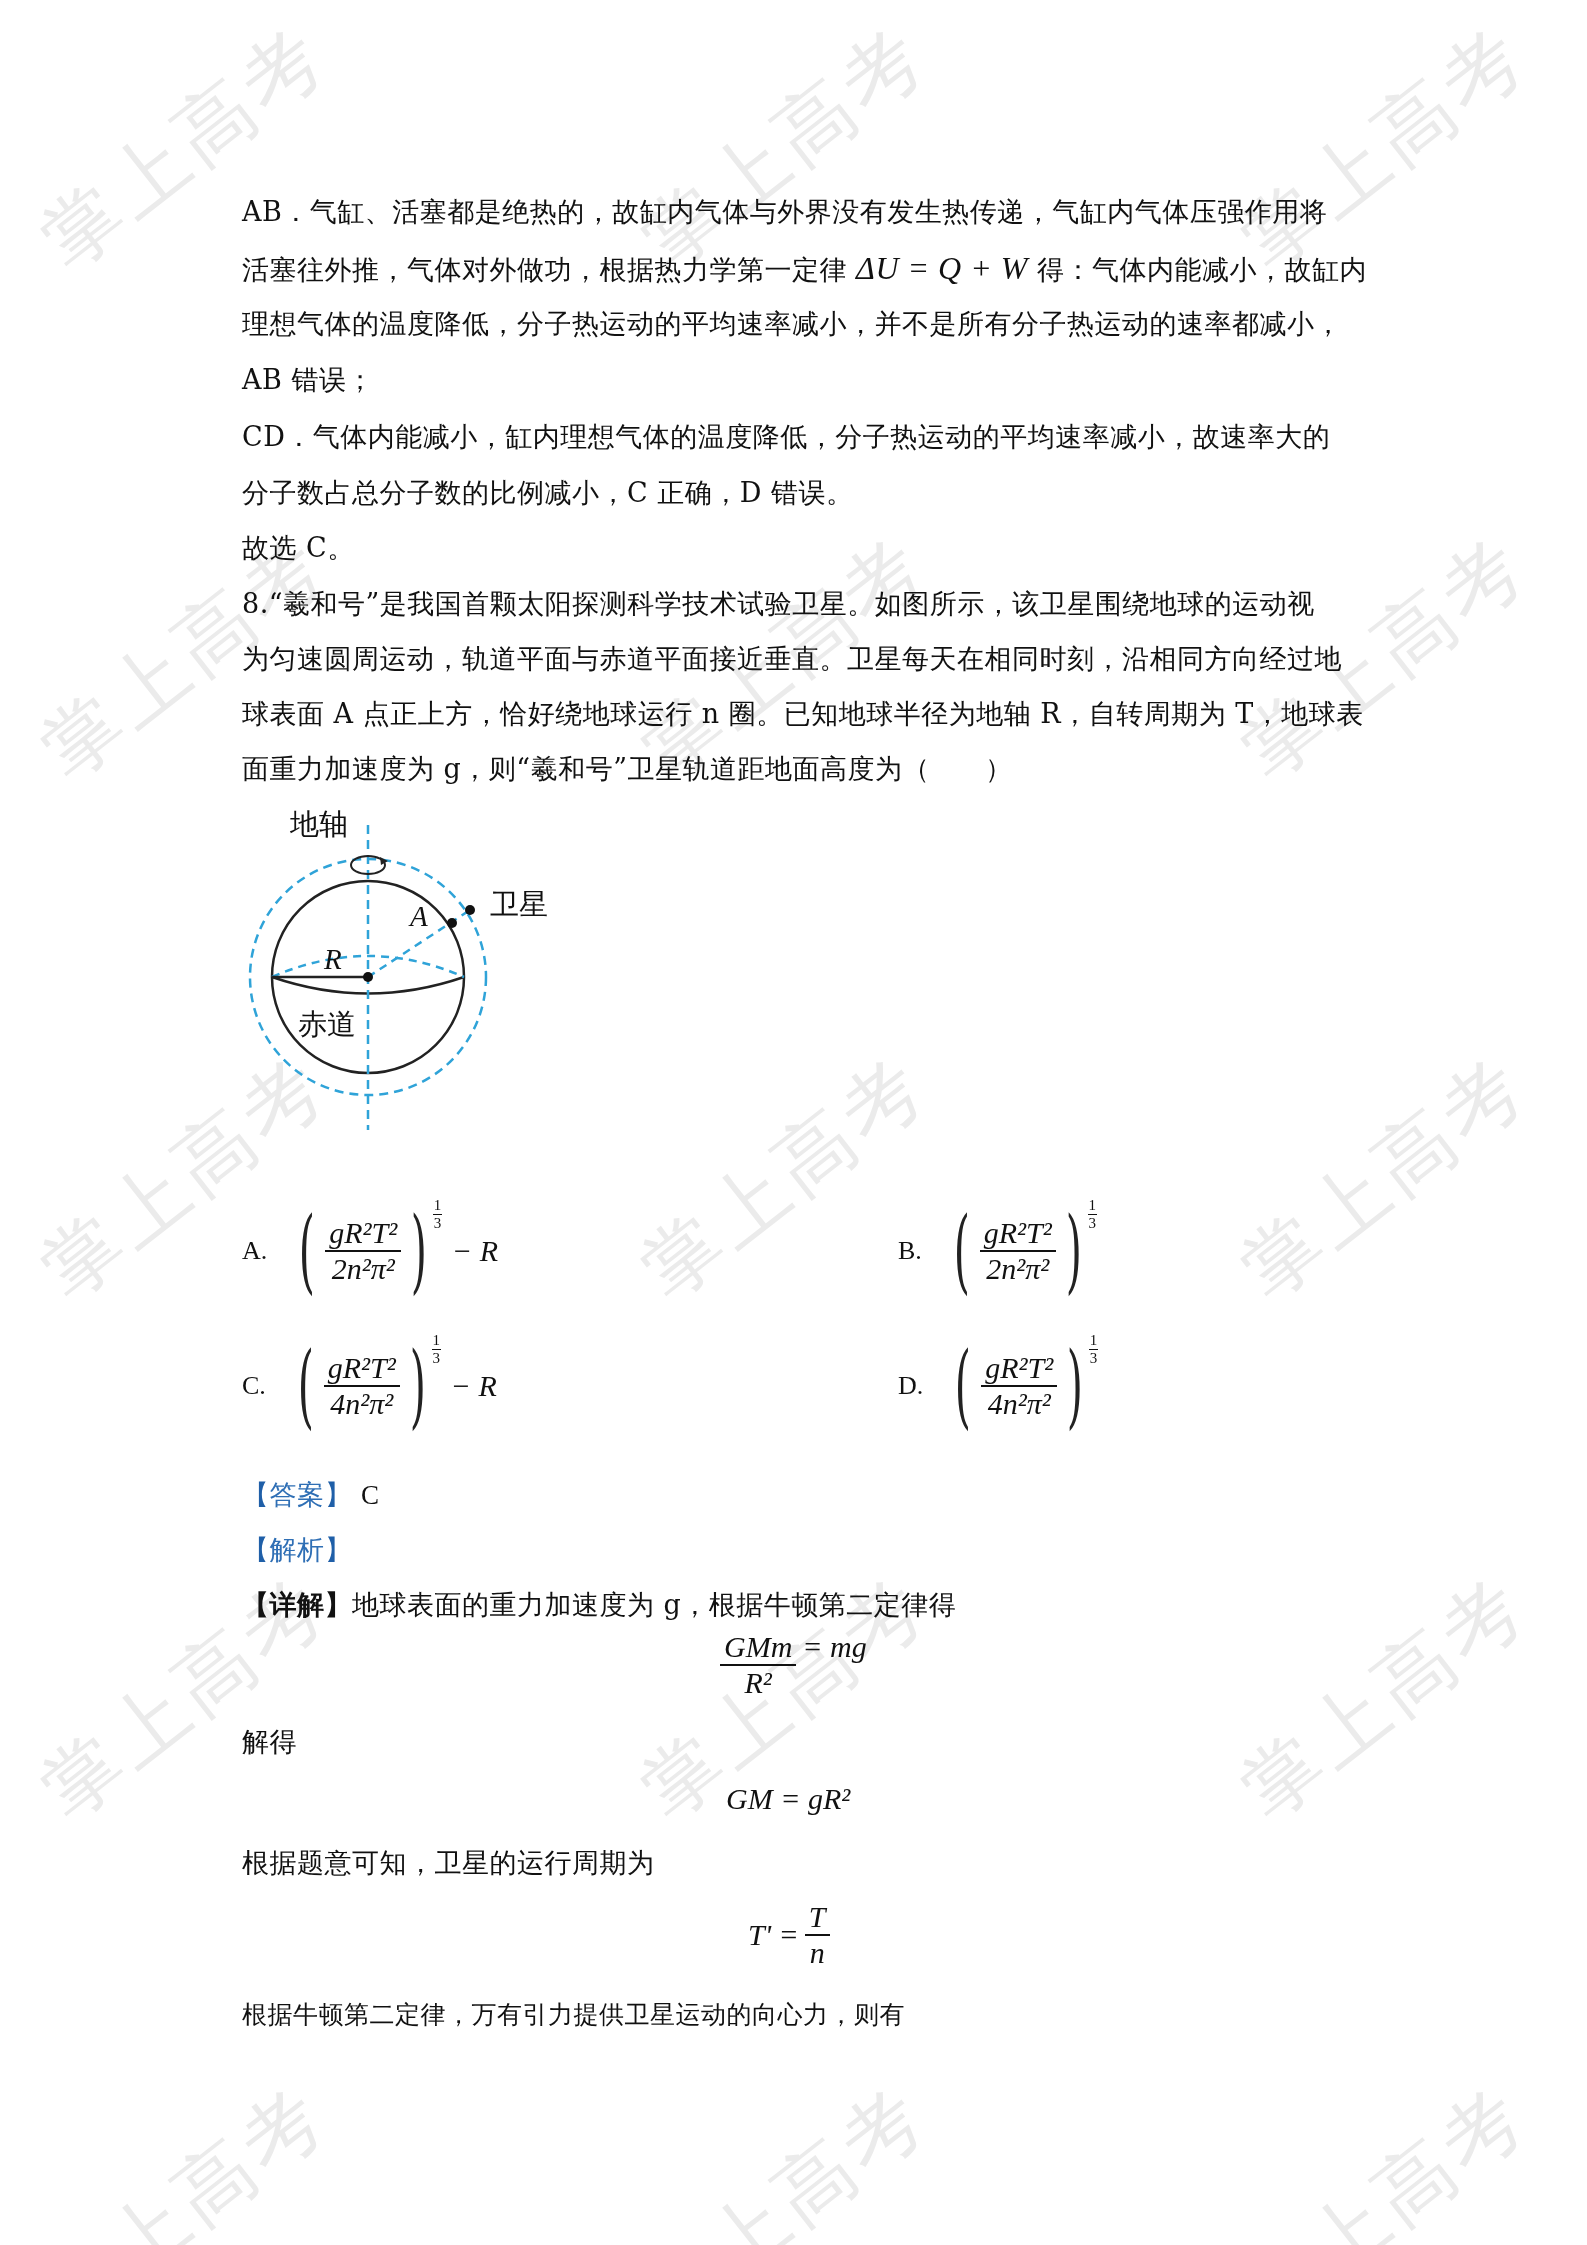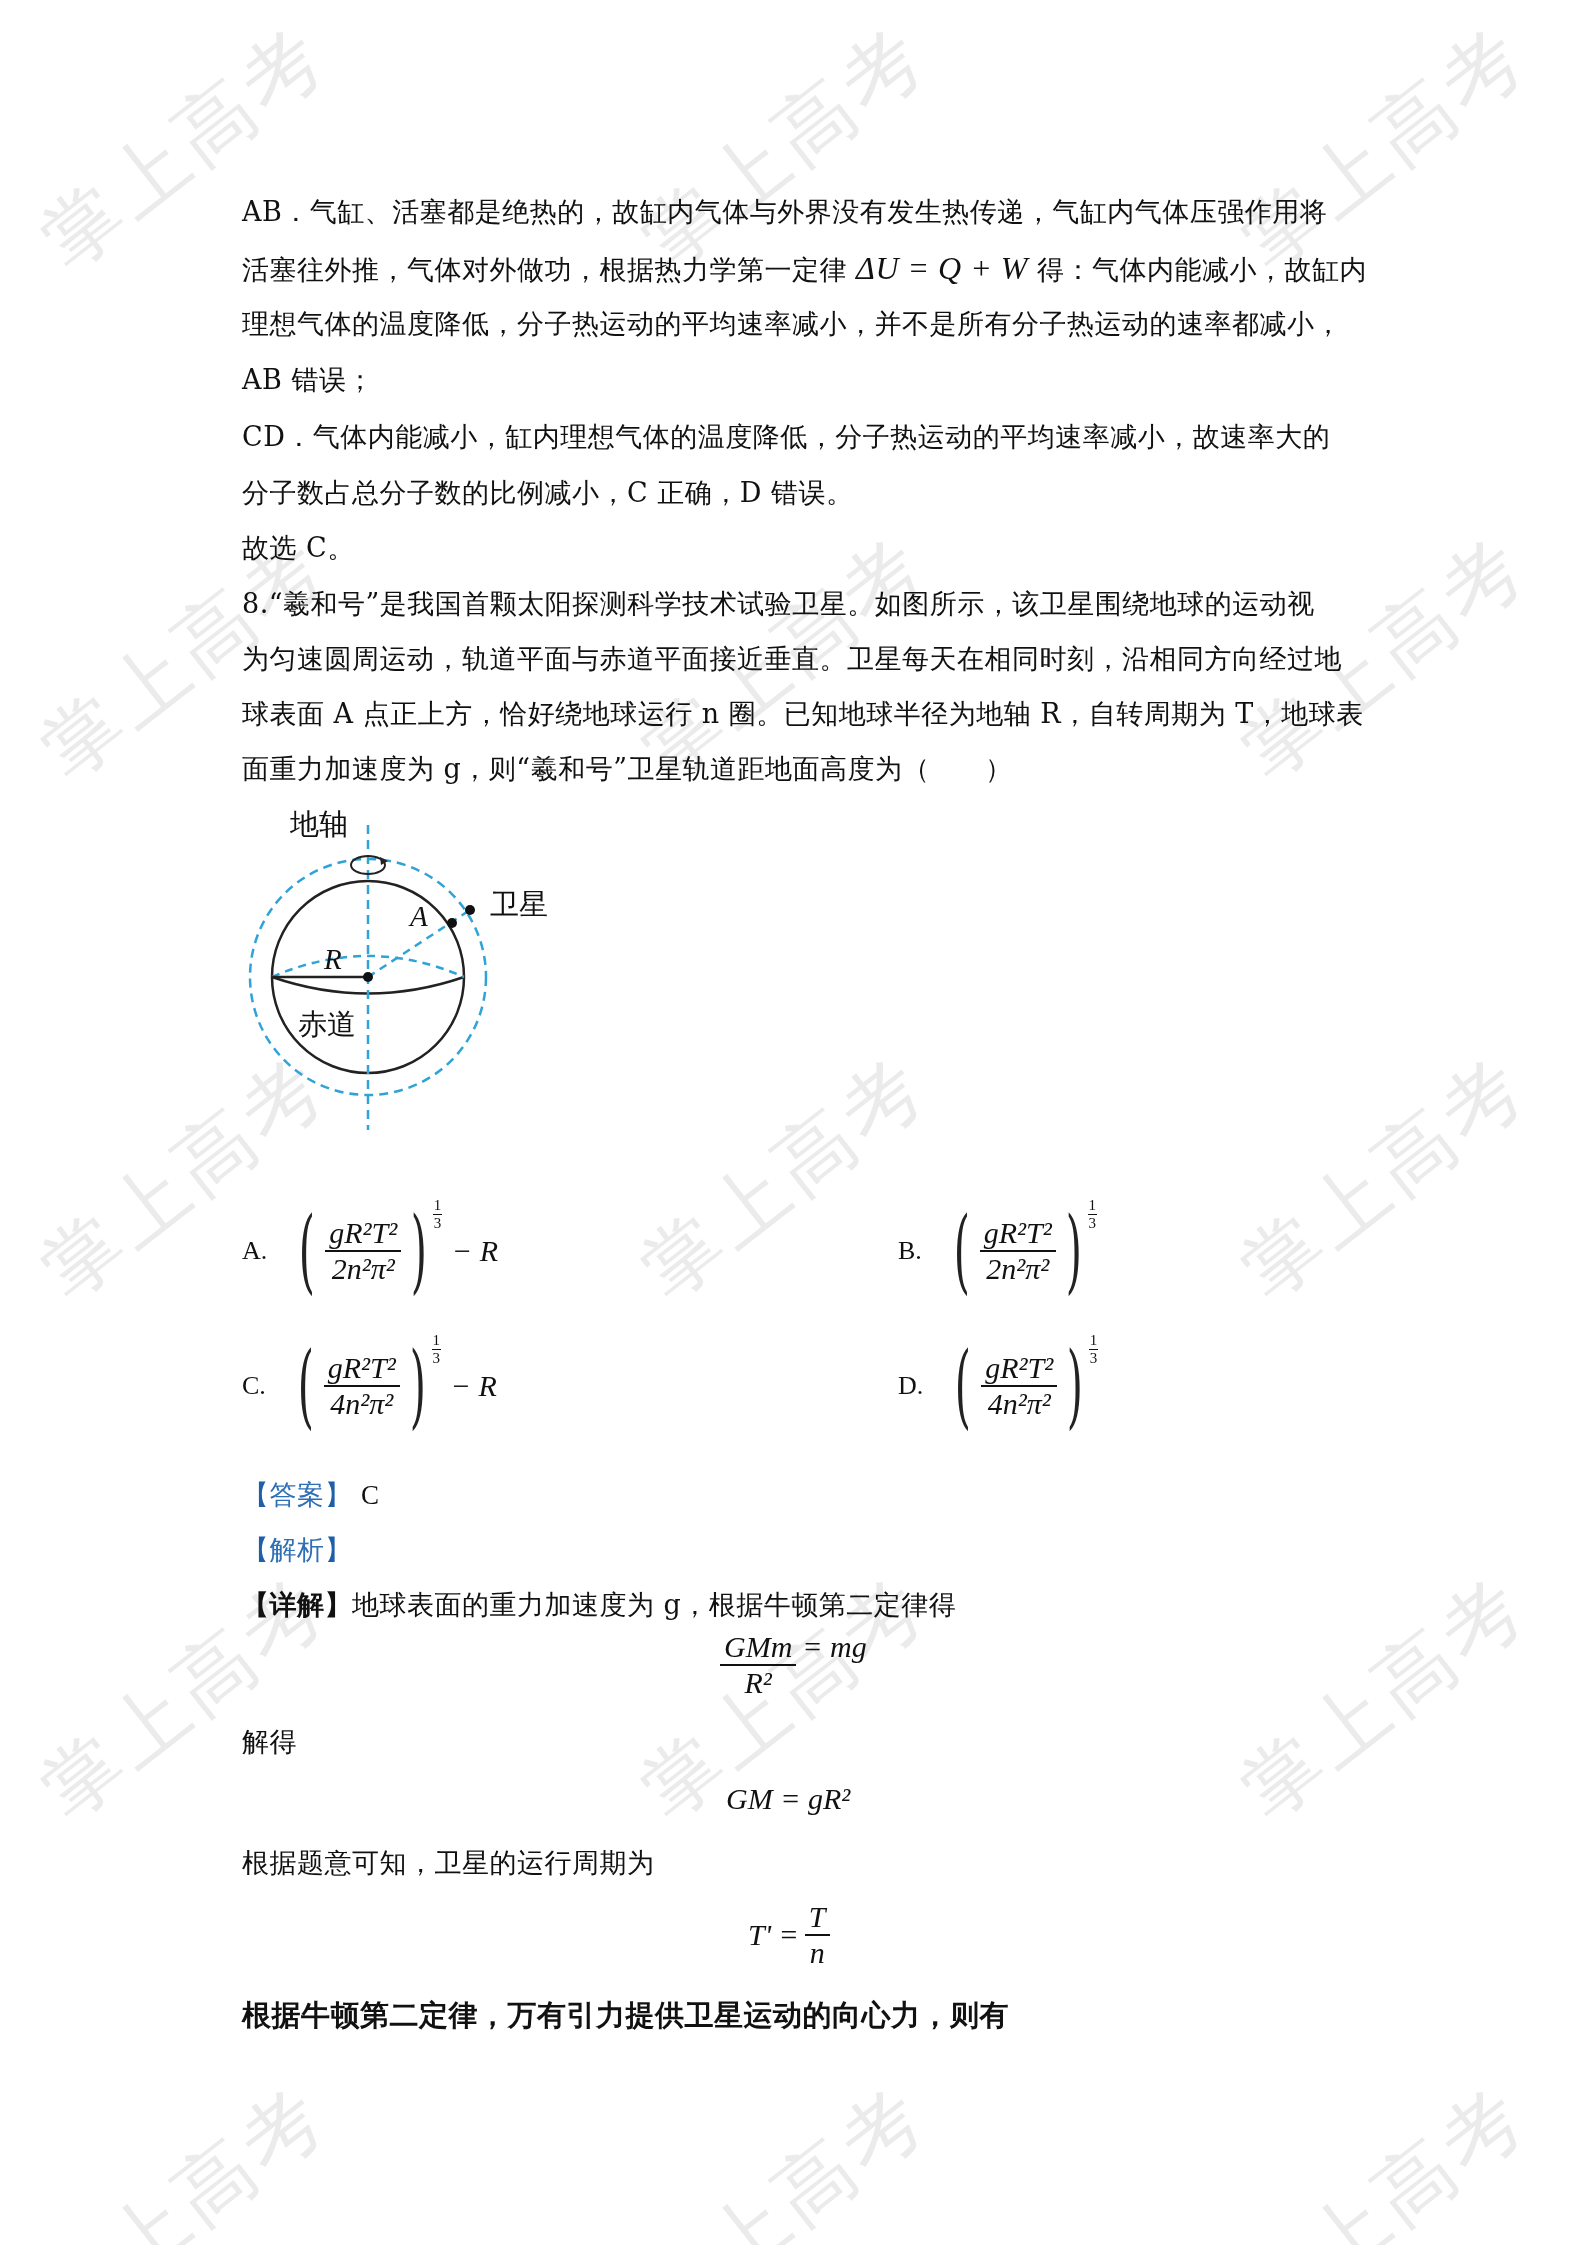--- a/index.html
+++ b/index.html
@@ -189,13 +189,13 @@
 
 <div class="center" style="left:748px;top:1900px;display:flex;align-items:center;">
   <span class="math" style="margin-right:6px;">T' =</span>
   <span class="frac math">
     <span class="num">T</span>
     <span class="bar"></span>
     <span class="den">n</span>
   </span>
 </div>
 
-<div class="line" style="left:242px;top:1995px;position:absolute;font-size:29px;font-weight:bold;">根据牛顿第二定律，万有引力提供卫星运动的向心力，则有</div>
+<div class="line" style="left:242px;top:1995px;position:absolute;font-size:25px;">根据牛顿第二定律，万有引力提供卫星运动的向心力，则有</div>
 
 </body></html>

